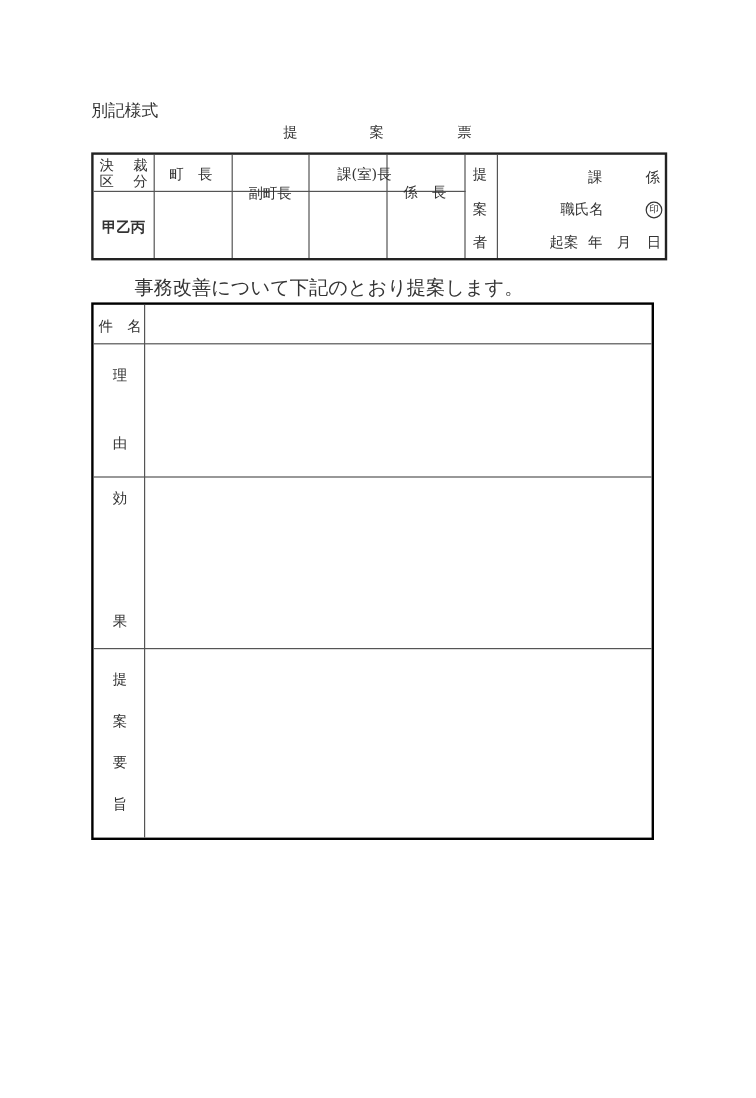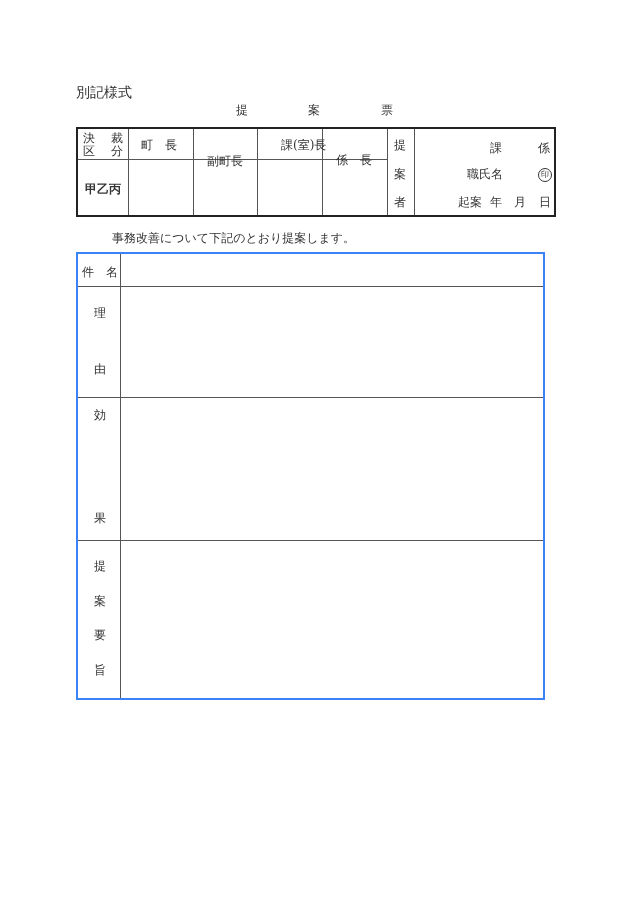--- a/index.html
+++ b/index.html
@@ -49,28 +49,28 @@
       background: #555;
     }
     .cell-text {
       position: absolute;
       font-size: 12px;
       white-space: nowrap;
     }
 
     .intro {
       left: 112px; top: 230px;
-      font-size: 12px;
+      font-size: 16px;
     }
 
     
     .proposal {
       left: 76px; top: 252px;
       width: 469px; height: 448px;
-      border: 2px solid #3b82f6;
+      border: 2px solid #000000;
       box-sizing: border-box;
     }
     .label-char {
       position: absolute;
       font-size: 12px;
       width: 44px;
       text-align: center;
       left: 0;
     }
     .seal {

